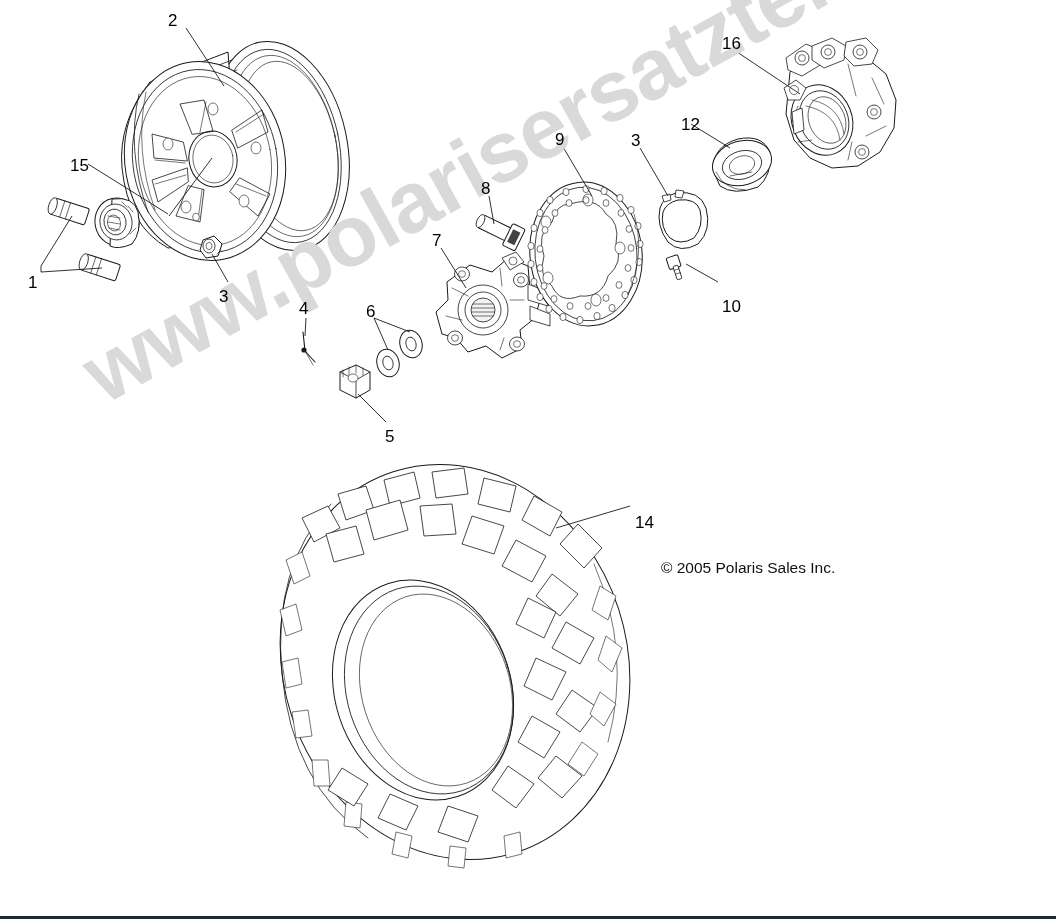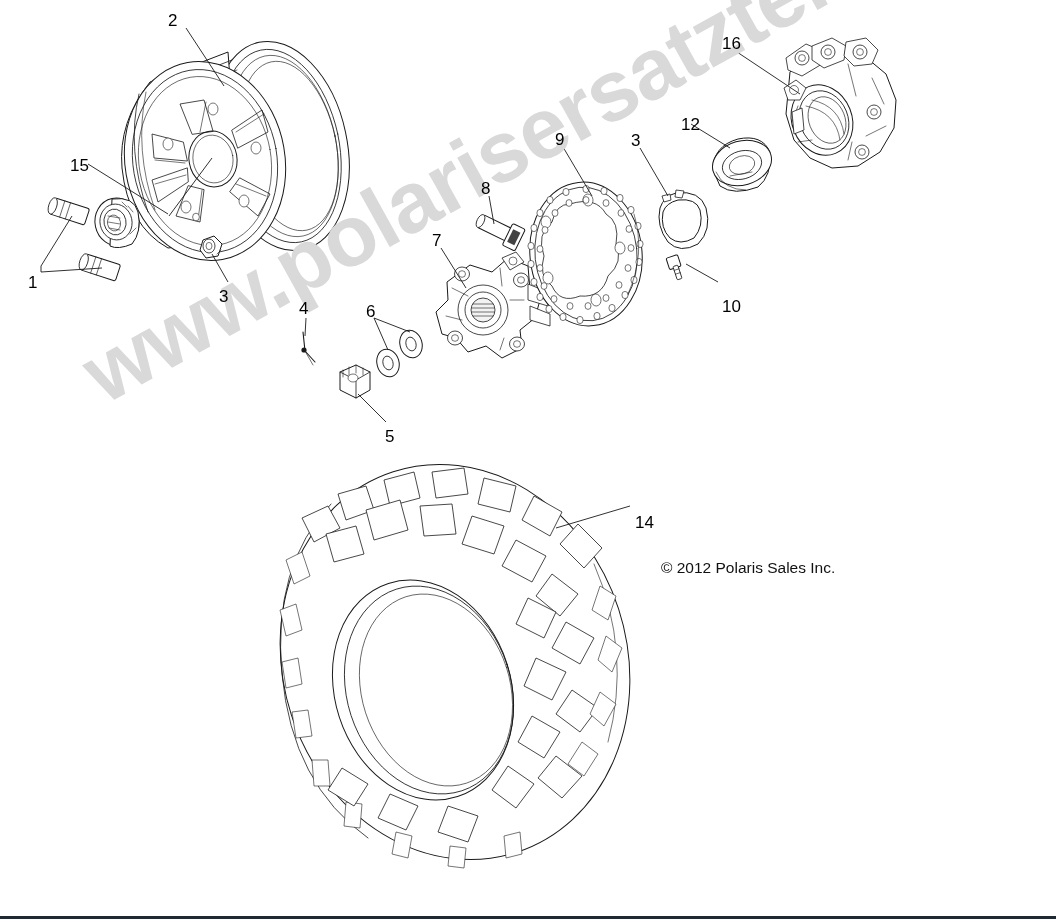--- a/index.html
+++ b/index.html
@@ -490,17 +490,17 @@
   <div class="callout" style="left:722px; top:283px;margin-top:15px;">10</div>
   <div class="callout" style="left:28px;  top:274px;">1</div>
   <div class="callout" style="left:219px; top:288px;">3</div>
   <div class="callout" style="left:432px; top:232px;">7</div>
   <div class="callout" style="left:299px; top:300px;">4</div>
   <div class="callout" style="left:366px; top:303px;">6</div>
   <div class="callout" style="left:385px; top:428px;">5</div>
   <div class="callout" style="left:635px; top:498px;margin-top:16px;">14</div>
 
   <div class="copyright" style="left:661px; top:559px;">
-    <span>©</span><span>&nbsp;</span><span>2012 Polaris Sales Inc.</span>
+    <span>©</span><span>&nbsp;</span><span>2005 Polaris Sales Inc.</span>
   </div>
 
   <div class="bottom-rule"></div>
 </div>
 
 </body></html>

